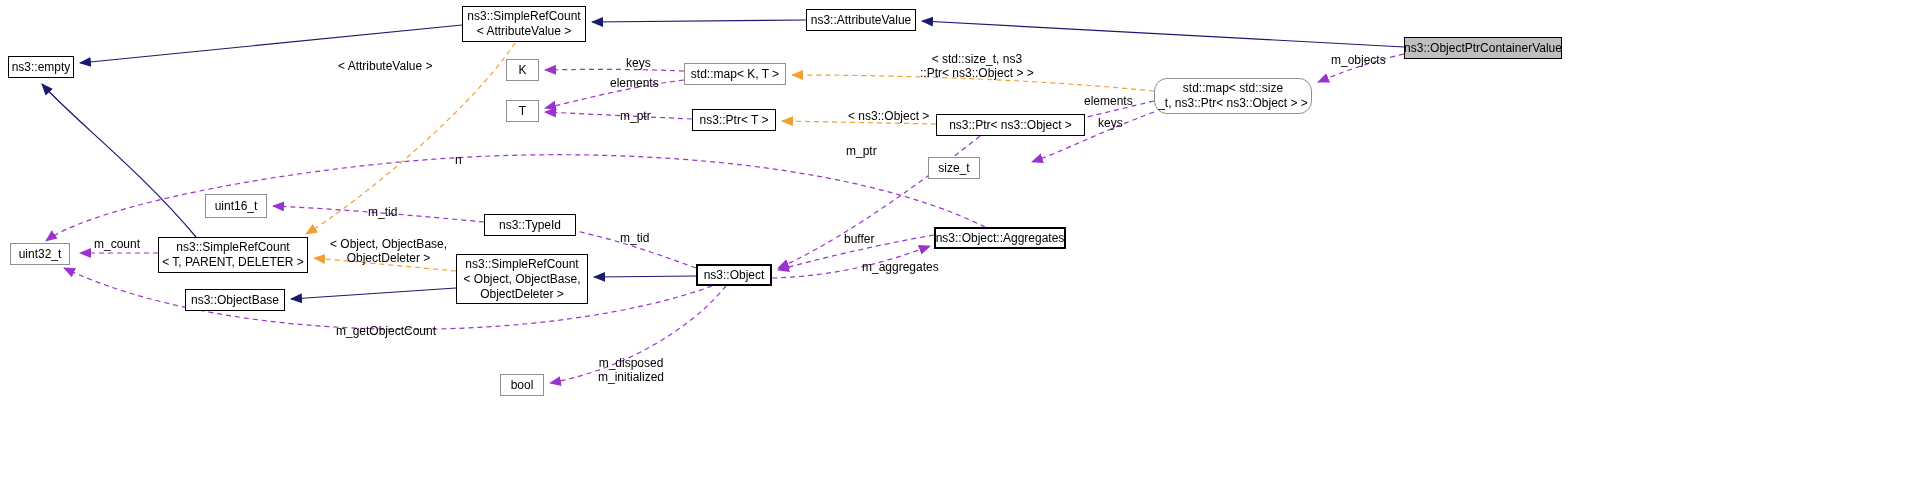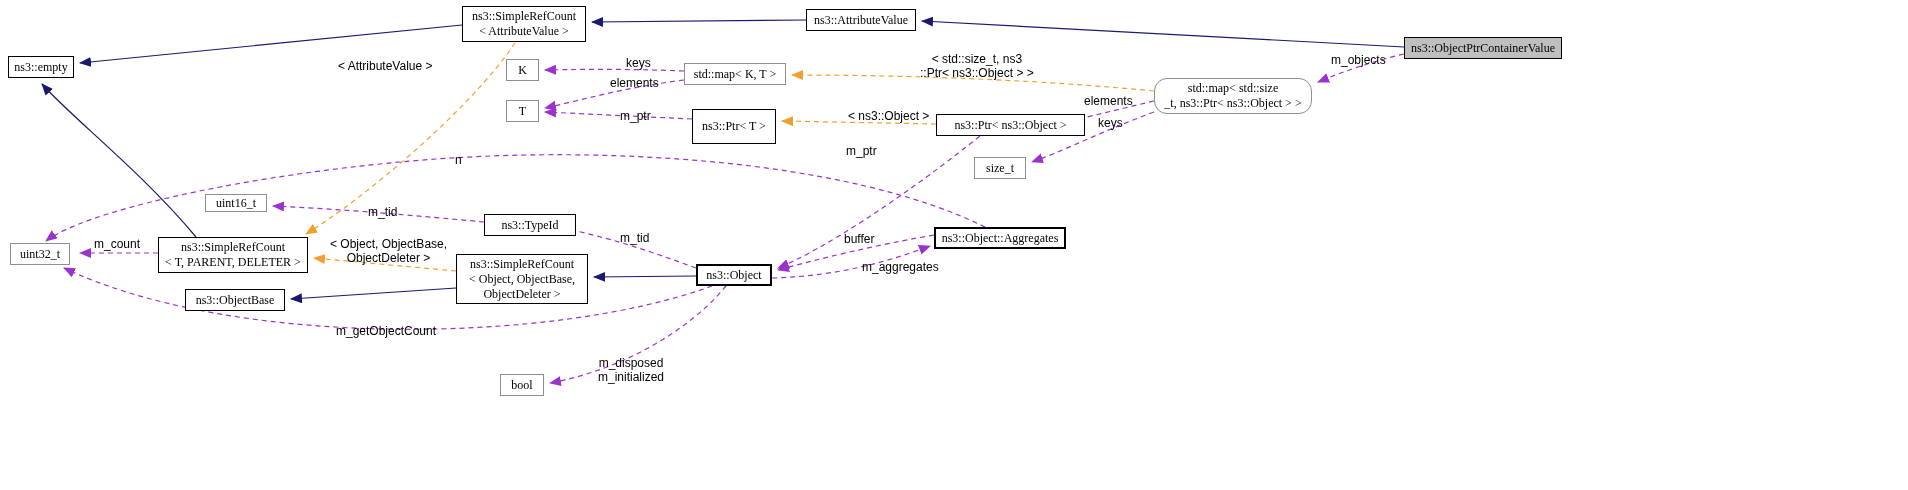--- a/index.html
+++ b/index.html
@@ -8,21 +8,21 @@
   svg.edges{position:absolute;left:0;top:0;}
   .edge{fill:none;stroke-width:1.2px;}
   .e-inh{stroke:var(--inh,#191970);}
   .e-mem{stroke:var(--mem,#9a32cd);stroke-dasharray:5,4;}
   .e-tpl{stroke:var(--tpl,#f0a030);stroke-dasharray:5,4;}
   .mk-inh{fill:var(--inh,#191970);}
   .mk-mem{fill:var(--mem,#9a32cd);}
   .mk-tpl{fill:var(--tpl,#f0a030);}
   .node{position:absolute;box-sizing:border-box;background:#ffffff;border:1px solid #000;
         font-size:12px;line-height:15px;color:#000;text-align:center;white-space:pre;
-        padding:2px 4px;display:flex;align-items:center;justify-content:center;font-family:Liberation Serif, serif;}
+        padding:2px 4px;display:flex;align-items:center;justify-content:center;}
   .node.g{border-color:#8f8f8f;}
   .node.main{background:var(--main-fill,#bfbfbf);}
   .node.bold{border-width:2px;}
   .elabel{position:absolute;font-size:12px;line-height:14px;color:#000;white-space:pre;text-align:center;}
 </style>
 </head>
 <body>
 
 <div class="canvas">
 
@@ -69,26 +69,26 @@
   </svg>
 
   <div class="node" style="left:462px;top:6px;width:124px;height:36px;">ns3::SimpleRefCount
 &lt; AttributeValue &gt;</div>
   <div class="node" style="left:806px;top:9px;width:110px;height:22px;">ns3::AttributeValue</div>
   <div class="node main" style="left:1404px;top:37px;width:158px;height:22px;">ns3::ObjectPtrContainerValue</div>
   <div class="node" style="left:8px;top:56px;width:66px;height:22px;">ns3::empty</div>
   <div class="node g" style="left:506px;top:59px;width:33px;height:22px;">K</div>
   <div class="node g" style="left:684px;top:63px;width:102px;height:22px;">std::map&lt; K, T &gt;</div>
   <div class="node g" style="left:506px;top:100px;width:33px;height:22px;">T</div>
-  <div class="node" style="left:692px;top:109px;width:84px;height:35px;">ns3::Ptr&lt; T &gt;</div>
+  <div class="node" style="left:692px;top:109px;width:84px;height:22px;">ns3::Ptr&lt; T &gt;</div>
   <div class="node" style="left:936px;top:114px;width:149px;height:22px;">ns3::Ptr&lt; ns3::Object &gt;</div>
   <div class="node g" style="left:1154px;top:78px;width:158px;height:36px;border-radius:13px;">std::map&lt; std::size
 _t, ns3::Ptr&lt; ns3::Object &gt; &gt;</div>
-  <div class="node g" style="left:974px;top:157px;width:52px;height:22px;">size_t</div>
-  <div class="node g" style="left:205px;top:194px;width:62px;height:18px;">uint16_t</div>
+  <div class="node g" style="left:928px;top:157px;width:52px;height:22px;">size_t</div>
+  <div class="node g" style="left:205px;top:194px;width:62px;height:24px;">uint16_t</div>
   <div class="node g" style="left:10px;top:243px;width:60px;height:22px;">uint32_t</div>
   <div class="node" style="left:158px;top:237px;width:150px;height:36px;">ns3::SimpleRefCount
 &lt; T, PARENT, DELETER &gt;</div>
   <div class="node" style="left:484px;top:214px;width:92px;height:22px;">ns3::TypeId</div>
   <div class="node" style="left:456px;top:254px;width:132px;height:50px;">ns3::SimpleRefCount
 &lt; Object, ObjectBase,
 ObjectDeleter &gt;</div>
   <div class="node" style="left:185px;top:289px;width:100px;height:22px;">ns3::ObjectBase</div>
   <div class="node bold" style="left:696px;top:264px;width:76px;height:22px;">ns3::Object</div>
   <div class="node bold" style="left:934px;top:227px;width:132px;height:22px;">ns3::Object::Aggregates</div>

